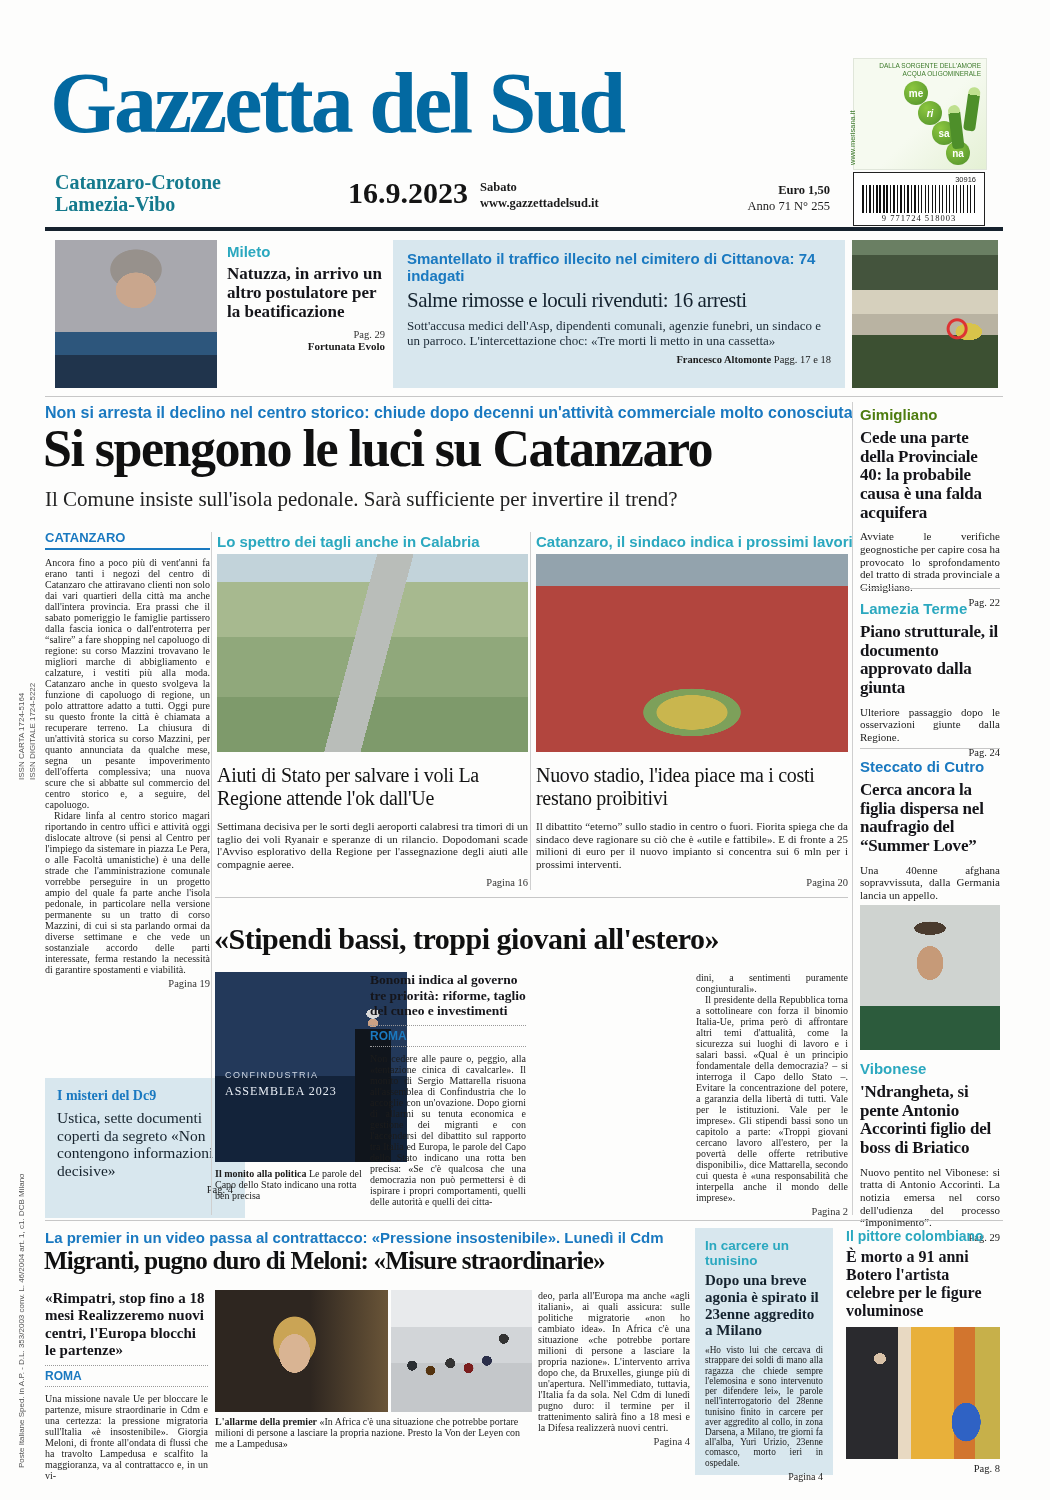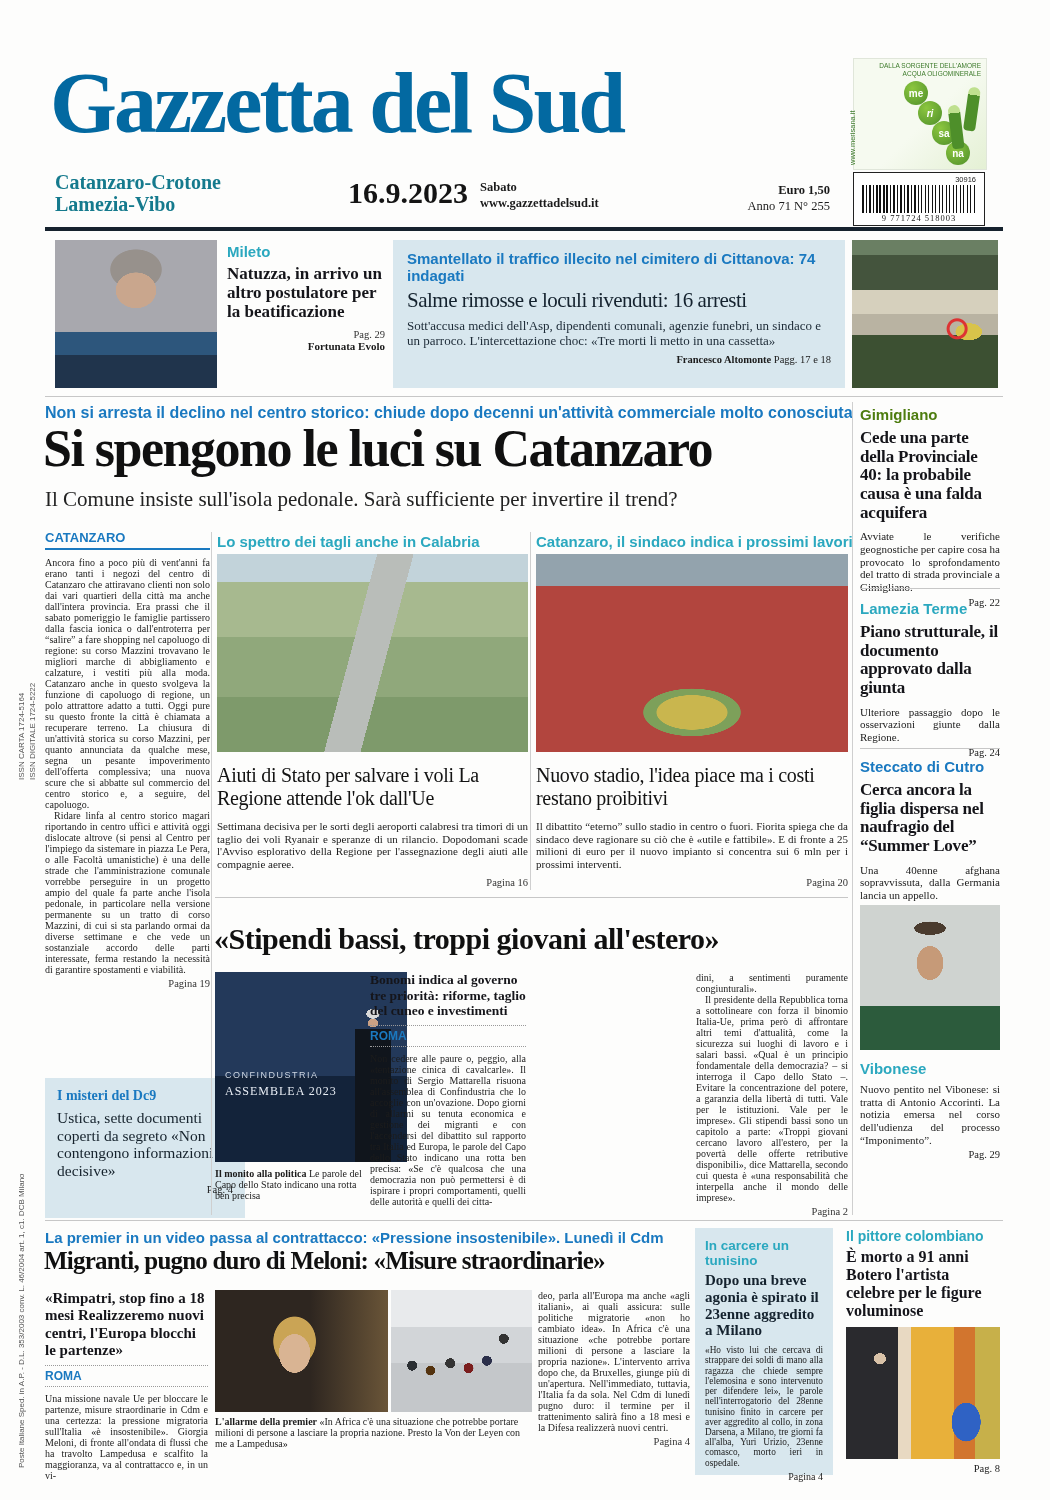--- a/index.html
+++ b/index.html
@@ -293,20 +293,21 @@
   <div id="sbr2" class="rule"></div>
   <div id="sb3" class="sb-item">
     <div class="sb-kick" style="color:#1a79c0;">Steccato di Cutro</div>
     <div class="sb-title">Cerca ancora la figlia dispersa nel naufragio del “Summer Love”</div>
     <div class="sb-dek">Una 40enne afghana sopravvissuta, dalla Germania lancia un appello.</div>
     <div class="sb-page">Pag. 27</div>
   </div>
   <div id="accorinti-photo" class="photo"></div>
   <div id="sb4" class="sb-item">
     <div class="sb-kick" style="color:#2ba8bf;">Vibonese</div>
+    <div class="sb-title">'Ndrangheta, si pente Antonio Accorinti figlio del boss di Briatico</div>
     <div class="sb-dek">Nuovo pentito nel Vibonese: si tratta di Antonio Accorinti. La notizia emersa nel corso dell'udienza del processo “Imponimento”.</div>
     <div class="sb-page">Pag. 29</div>
   </div>
 
   <div id="mat-rule" class="rule"></div>
   <div id="mat-headline" class="abs">«Stipendi bassi, troppi giovani all'estero»</div>
   <div id="mat-photo" class="photo">
     <div class="mat-ph-t1">CONFINDUSTRIA</div>
     <div class="mat-ph-t2">ASSEMBLEA 2023</div>
   </div>

